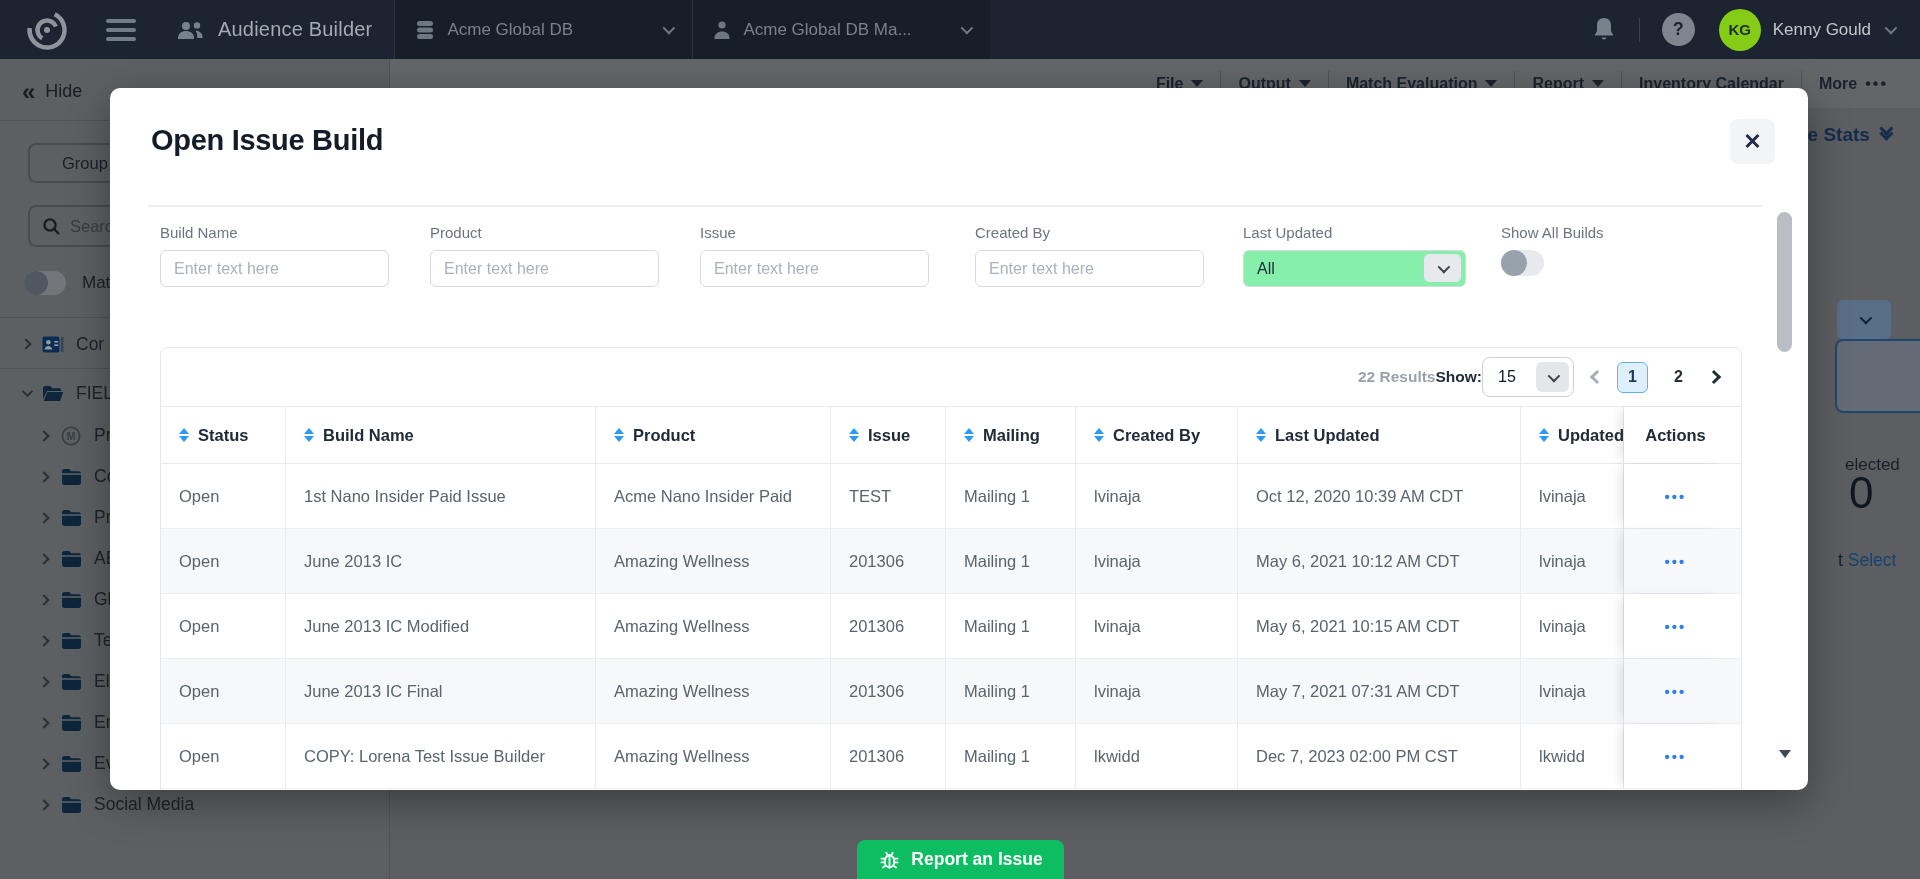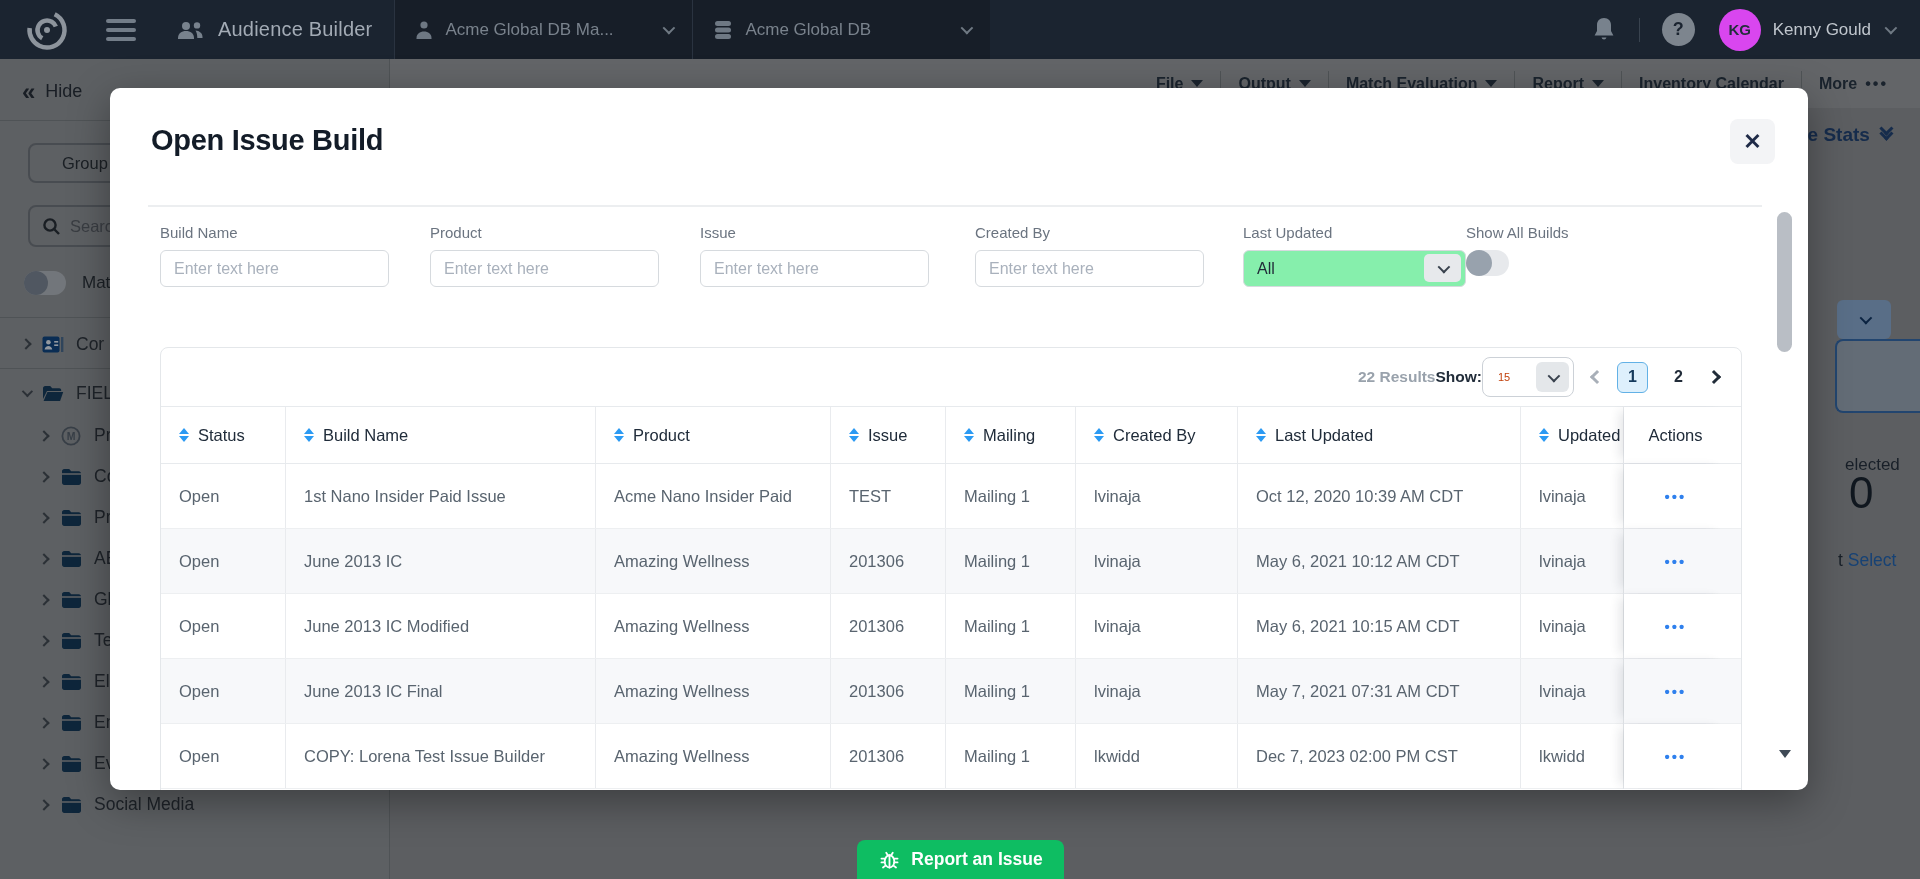--- a/index.html
+++ b/index.html
@@ -15,21 +15,21 @@
   .nav-title-wrap{display:flex;align-items:center;gap:12px;margin-left:40px;padding-right:22px;height:100%}
   .nav-title{color:#a3abb5;font-size:20px;font-weight:500;letter-spacing:.2px}
   .nav-panel{display:flex;align-items:center;height:100%;background:#171e28;border-left:1px solid #2a3340;padding:0 20px;gap:12px;min-width:298px;cursor:pointer}
   .nav-panel .ptext{color:#79828c;font-size:17px;white-space:nowrap}
   .chev{display:inline-block;width:9px;height:9px;border-right:2.5px solid currentColor;border-bottom:2.5px solid currentColor;transform:rotate(45deg) translateY(-2px)}
   .chev.right{transform:rotate(-45deg)}
   .chev.left{transform:rotate(135deg)}
   .nav-right{margin-left:auto;display:flex;align-items:center;gap:0;height:100%;padding-right:26px}
   .nav-divider{width:1px;height:24px;background:#39434f;margin:0 22px}
   .help-circle{width:33px;height:33px;border-radius:50%;background:#7d858e;color:#1b2430;font-weight:bold;font-size:18px;display:flex;align-items:center;justify-content:center;cursor:pointer;margin-right:24px}
-  .avatar{width:42px;height:42px;border-radius:50%;background:#d946ef;color:#232e3b;font-weight:bold;font-size:15px;display:flex;align-items:center;justify-content:center}
+  .avatar{width:42px;height:42px;border-radius:50%;background:#84cc16;color:#232e3b;font-weight:bold;font-size:15px;display:flex;align-items:center;justify-content:center}
   .user-name{color:#c0c6cd;font-size:17px;margin:0 14px 0 12px;white-space:nowrap}
   .nav-chev{color:#6f7983}
 
   
   .menubar{position:absolute;left:0;top:59px;width:1920px;height:49px;background:#8a8c8f;display:flex;align-items:center;justify-content:flex-end;padding-right:15px;z-index:1}
   .menu-item{display:flex;align-items:center;gap:8px;color:#222d3a;font-size:16px;font-weight:600;padding:0 17px;height:26px;border-left:1px solid #6e7175;cursor:pointer;white-space:nowrap}
   .menu-item:first-child{border-left:none}
   .caret{width:0;height:0;border-left:6px solid transparent;border-right:6px solid transparent;border-top:7px solid #222d3a}
   .menu-dots{letter-spacing:2px;font-weight:bold}
 
@@ -74,46 +74,46 @@
   .modal-divider{position:absolute;left:38px;right:46px;top:117px;height:2px;background:#eceef0}
 
   .field{position:absolute;top:136px}
   .field .flabel{font-size:15px;color:#6b7480;display:block;margin-bottom:9px}
   .tinput{width:229px;height:37px;border:1.5px solid #d6dade;border-radius:6px;font-size:16px;color:#313b46;padding-left:13px;outline:none}
   .tinput::placeholder{color:#a9b1bc}
   .f-build{left:50px}.f-product{left:320px}.f-issue{left:590px}.f-created{left:865px}
   .f-lastupd{left:1133px}
   .selectbox{position:relative;width:223px;height:37px;border:1.5px solid #d6dade;border-radius:6px;display:flex;align-items:center;padding-left:13px;font-size:16px;color:#212c39;cursor:pointer;background:#86efac}
   .selectbox .pill{position:absolute;right:4px;top:3px;width:37px;height:28px;background:#e7e9ec;border-radius:5px;display:flex;align-items:center;justify-content:center;color:#39424e}
-  .f-showall{left:1356px}
+  .f-showall{left:1391px}
   .toggle{width:43px;height:26px;border-radius:13px;background:#e7e9ec;position:relative;cursor:pointer;margin-top:2px}
   .toggle i{position:absolute;left:0;top:0;width:26px;height:26px;border-radius:50%;background:#98a2ad}
 
   
   .modal-sb{position:absolute;right:16px;top:122px;bottom:10px;width:15px;z-index:12}
   .modal-sb .thumb{position:absolute;left:0;top:2px;width:15px;height:140px;background:#b9bec5;border-radius:8px}
   .modal-sb .arrow{position:absolute;left:2px;bottom:22px;width:0;height:0;border-left:6px solid transparent;border-right:6px solid transparent;border-top:8px solid #3f4a56}
 
   
   .card{position:absolute;left:50px;top:259px;width:1582px;height:560px;border:1.5px solid #e4e7ea;border-radius:8px;background:#fff}
   .results-bar{height:58px;display:flex;align-items:center;justify-content:flex-end;padding-right:22px;}
   .r-count{color:#99a2ac;font-size:15.5px;font-weight:bold}
   .r-show{color:#212c39;font-size:15.5px;font-weight:bold}
-  .pg-select{position:relative;width:92px;height:40px;border:1.5px solid #ccd1d7;border-radius:8px;display:flex;align-items:center;padding-left:15px;font-size:11px;color:#c2410c;cursor:pointer}
+  .pg-select{position:relative;width:92px;height:40px;border:1.5px solid #ccd1d7;border-radius:8px;display:flex;align-items:center;padding-left:15px;font-size:16px;color:#0f172a;cursor:pointer}
   .pg-select .pill{position:absolute;right:4px;top:4px;width:33px;height:30px;background:#e4e7ea;border-radius:6px;display:flex;align-items:center;justify-content:center;color:#39424e}
   .pager{display:flex;align-items:center;gap:15px;margin-left:18px}
   .pchev{color:#a8afb8;cursor:default}
   .pchev.on{color:#212c39;cursor:pointer}
   .pchev .chev{width:10px;height:10px;border-width:0 3px 3px 0}
   .page{min-width:31px;height:31px;display:flex;align-items:center;justify-content:center;font-size:16px;font-weight:bold;color:#212c39;cursor:pointer;border-radius:6px}
   .page.active{background:#def0fc;border:1.5px solid #62b1e6;color:#153a5c}
 
   .tbl{position:relative;overflow:hidden}
   .thead{display:flex;height:58px;border-top:1px solid #e7eaed;border-bottom:1px solid #e7eaed;background:#fff}
-  .th{display:flex;align-items:center;gap:9px;padding-left:18px;font-size:16.5px;font-weight:normal;color:#202c3a;border-right:1px solid #e9ebee;overflow:hidden;white-space:nowrap}
+  .th{display:flex;align-items:center;gap:9px;padding-left:18px;font-size:16.5px;font-weight:bold;color:#202c3a;border-right:1px solid #e9ebee;overflow:hidden;white-space:nowrap}
   .tr{display:flex;height:65px;border-bottom:1px solid #edeff1;background:#fff}
   .tr.alt{background:#f7f8fa}
   .td{display:flex;align-items:center;padding-left:18px;font-size:16.5px;color:#59646f;border-right:1px solid #e9ebee;overflow:hidden;white-space:nowrap}
   .c-status{width:125px}.c-build_name{width:310px}.c-product{width:235px}.c-issue{width:115px}.c-mailing{width:130px}.c-created_by{width:162px}.c-last_updated{width:283px}.c-updated_by{width:103px}
   .c-actions{width:103px;border-right:none;background:inherit;position:relative;z-index:3;box-shadow:-8px 0 10px -4px rgba(30,40,60,.12);justify-content:center;padding-left:0}
   .th.c-actions{box-shadow:-8px 0 10px -4px rgba(30,40,60,.12)}
   .vstrip{position:absolute;right:103px;top:58px;bottom:0;width:15px;background:#eff1f3;border-left:1px solid #e4e7ea;z-index:2}
   .sort{display:inline-flex;flex-direction:column;gap:2px;flex:0 0 auto}
   .sort i{width:0;height:0;border-left:5.5px solid transparent;border-right:5.5px solid transparent}
   .sort .up{border-bottom:6.5px solid #2b9af3}
@@ -150,37 +150,37 @@
             <circle cx="10" cy="7" r="4"></circle>
               <path d="M2 19c0-4.4 3.6-7 8-7s8 2.6 8 7v1H2z"></path>
             <circle cx="21" cy="6.4" r="3.2"></circle>
               <path d="M19.5 11.6c3.9.2 7 2.7 7 6.4v1h-5.2c0-3-.6-5.5-1.8-7.4z"></path>
           </svg>
         </span>
         <span class="nav-title">Audience Builder</span>
       </div>
       <div class="nav-panel">
         <span>
-          <svg width="18" height="20" viewBox="0 0 18 20" fill="#6e7883">
-            <circle cx="9" cy="5" r="3.6"></circle>
-              <path d="M1.5 18c0-4.2 3.3-6.6 7.5-6.6s7.5 2.4 7.5 6.6v1h-15z"></path>
-          </svg>
-        </span>
-        <span class="ptext">Acme Global DB Ma...</span>
-        <span class="chev nav-chev" style="margin-left:auto"></span>
-      </div>
-      <div class="nav-panel">
-        <span>
           <svg width="20" height="22" viewBox="0 0 20 22" fill="#6e7883">
             <rect x="2" y="2" width="16" height="5" rx="2.5"></rect>
               <rect x="2" y="8.5" width="16" height="5" rx="2.5"></rect>
               <rect x="2" y="15" width="16" height="5" rx="2.5"></rect>
           </svg>
         </span>
         <span class="ptext">Acme Global DB</span>
+        <span class="chev nav-chev" style="margin-left:auto"></span>
+      </div>
+      <div class="nav-panel">
+        <span>
+          <svg width="18" height="20" viewBox="0 0 18 20" fill="#6e7883">
+            <circle cx="9" cy="5" r="3.6"></circle>
+              <path d="M1.5 18c0-4.2 3.3-6.6 7.5-6.6s7.5 2.4 7.5 6.6v1h-15z"></path>
+          </svg>
+        </span>
+        <span class="ptext">Acme Global DB Ma...</span>
         <span class="chev nav-chev" style="margin-left:auto"></span>
       </div>
     </div>
     <div class="nav-right">
       <span>
         <svg width="26" height="30" viewBox="0 0 26 30" fill="#78828d">
           <path d="M13 3c-4.4 0-7 3-7 7v6l-2.4 4.4h18.8L20 16v-6c0-4-2.6-7-7-7z"></path>
           <path d="M10.5 22.5a2.6 2.6 0 0 0 5 0z"></path>
         </svg>
       </span>

